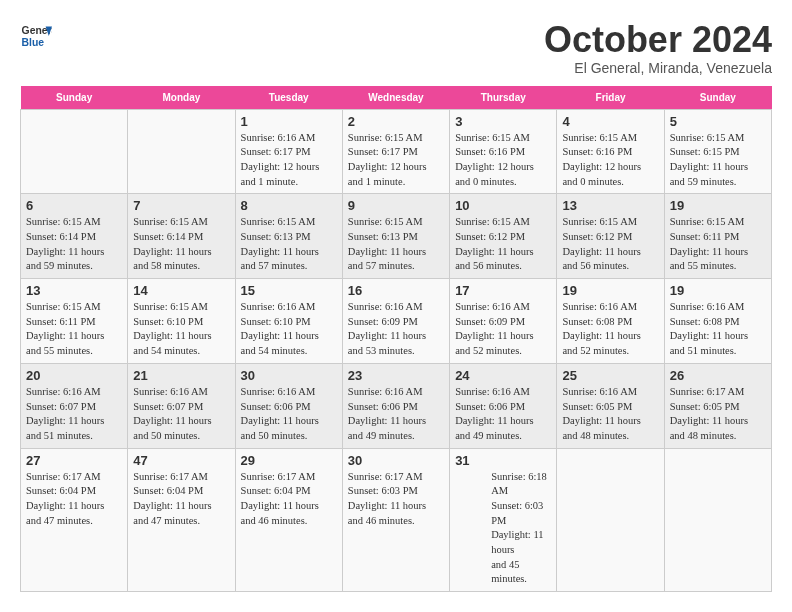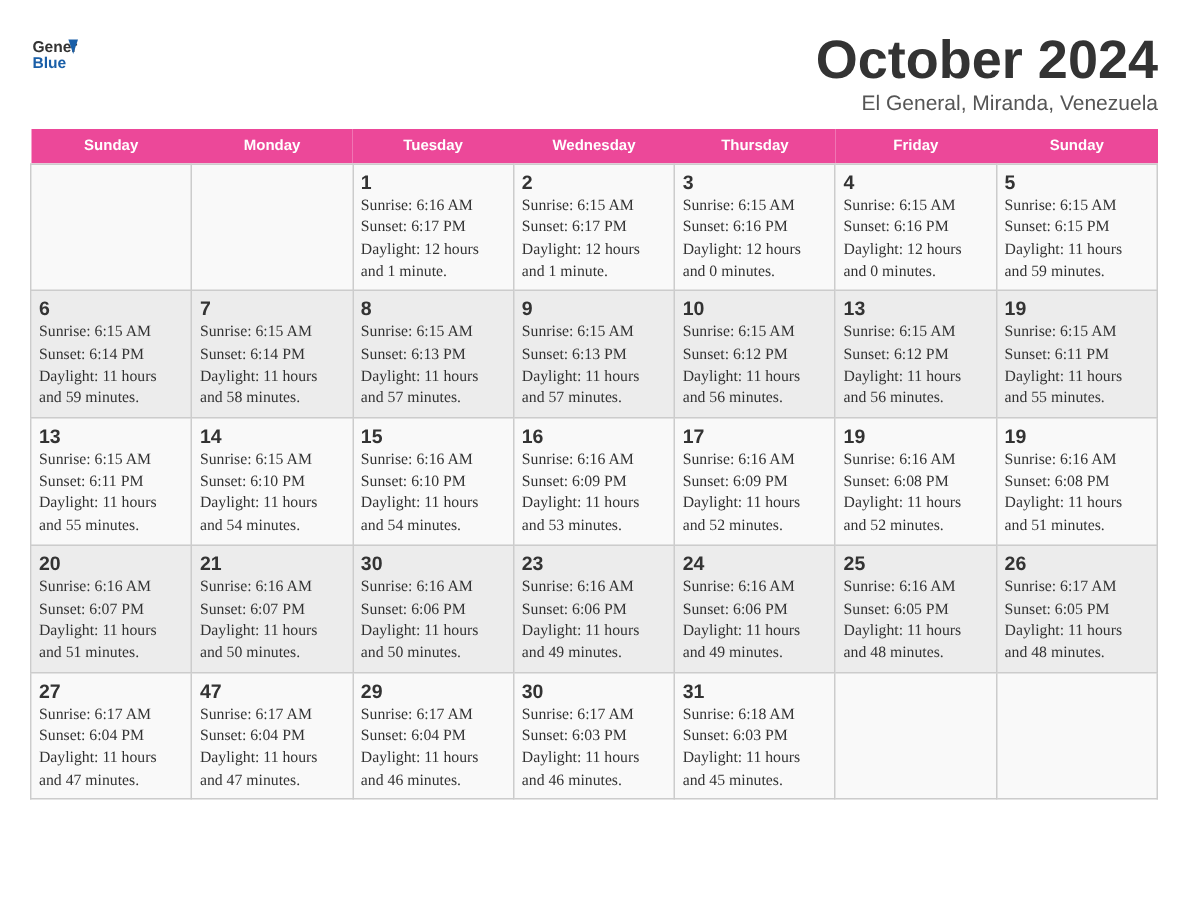--- a/index.html
+++ b/index.html
@@ -328,21 +328,21 @@
         </td>
         <td>
           <span class="day-number">30</span>
           <div class="day-info" style="white-space: pre-line;">Sunrise: 6:17 AM
 Sunset: 6:03 PM
 Daylight: 11 hours
 and 46 minutes.</div>
         </td>
         <td>
           <span class="day-number">31</span>
-          <div class="day-info" style="white-space: pre-line;">Sunrise: 6:18 AM
+          <div class="day-info" style="white-space: pre-line; margin-left: 36px;">Sunrise: 6:18 AM
 Sunset: 6:03 PM
 Daylight: 11 hours
 and 45 minutes.</div>
         </td>
         <td class="empty-cell"></td>
         <td class="empty-cell"></td>
       </tr>
     </tbody>
 </table>
 

